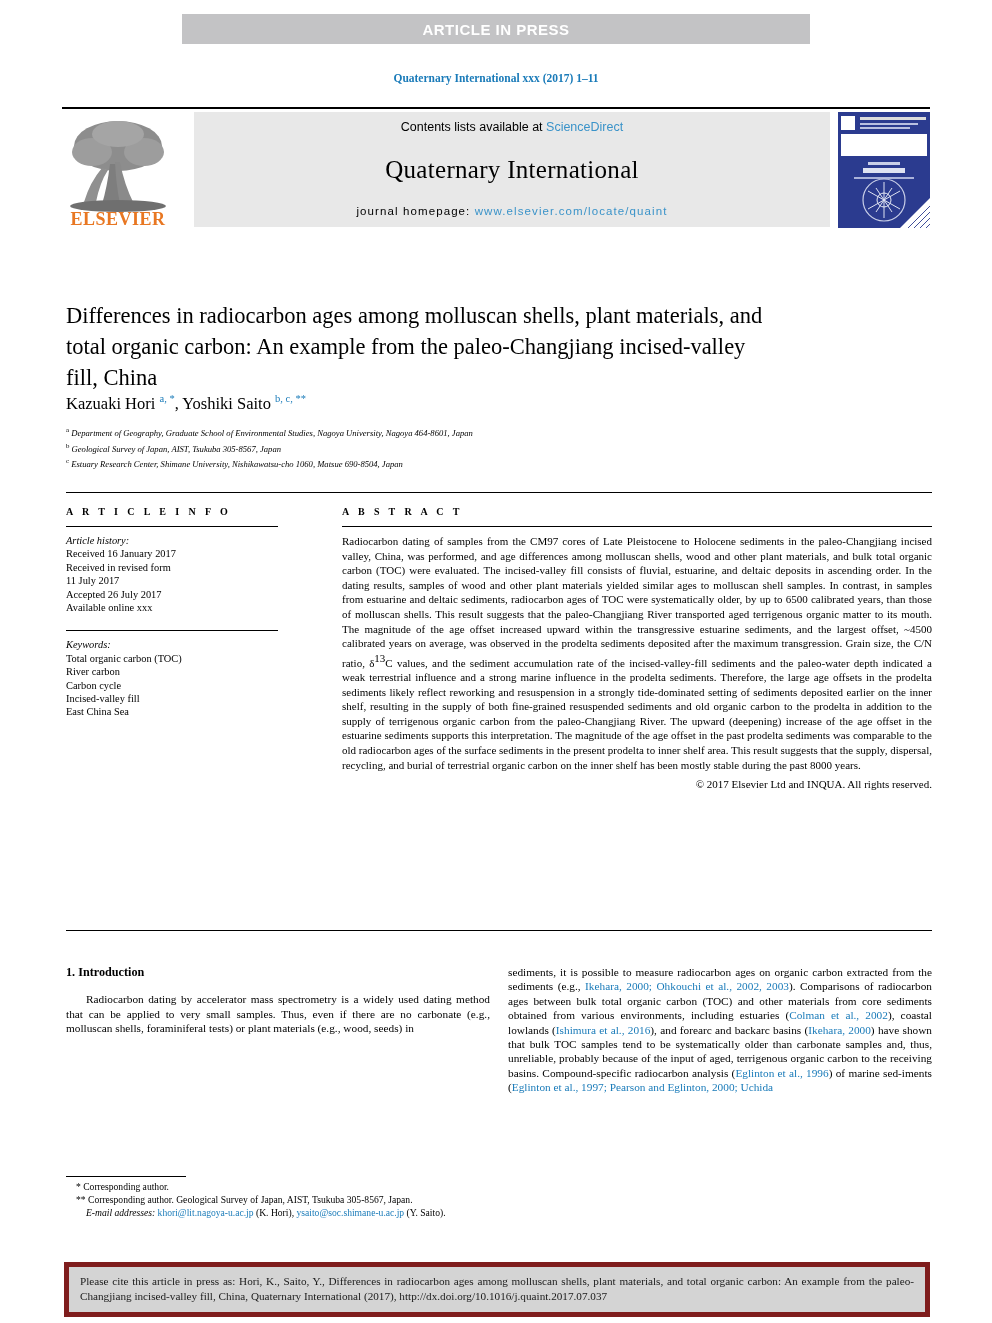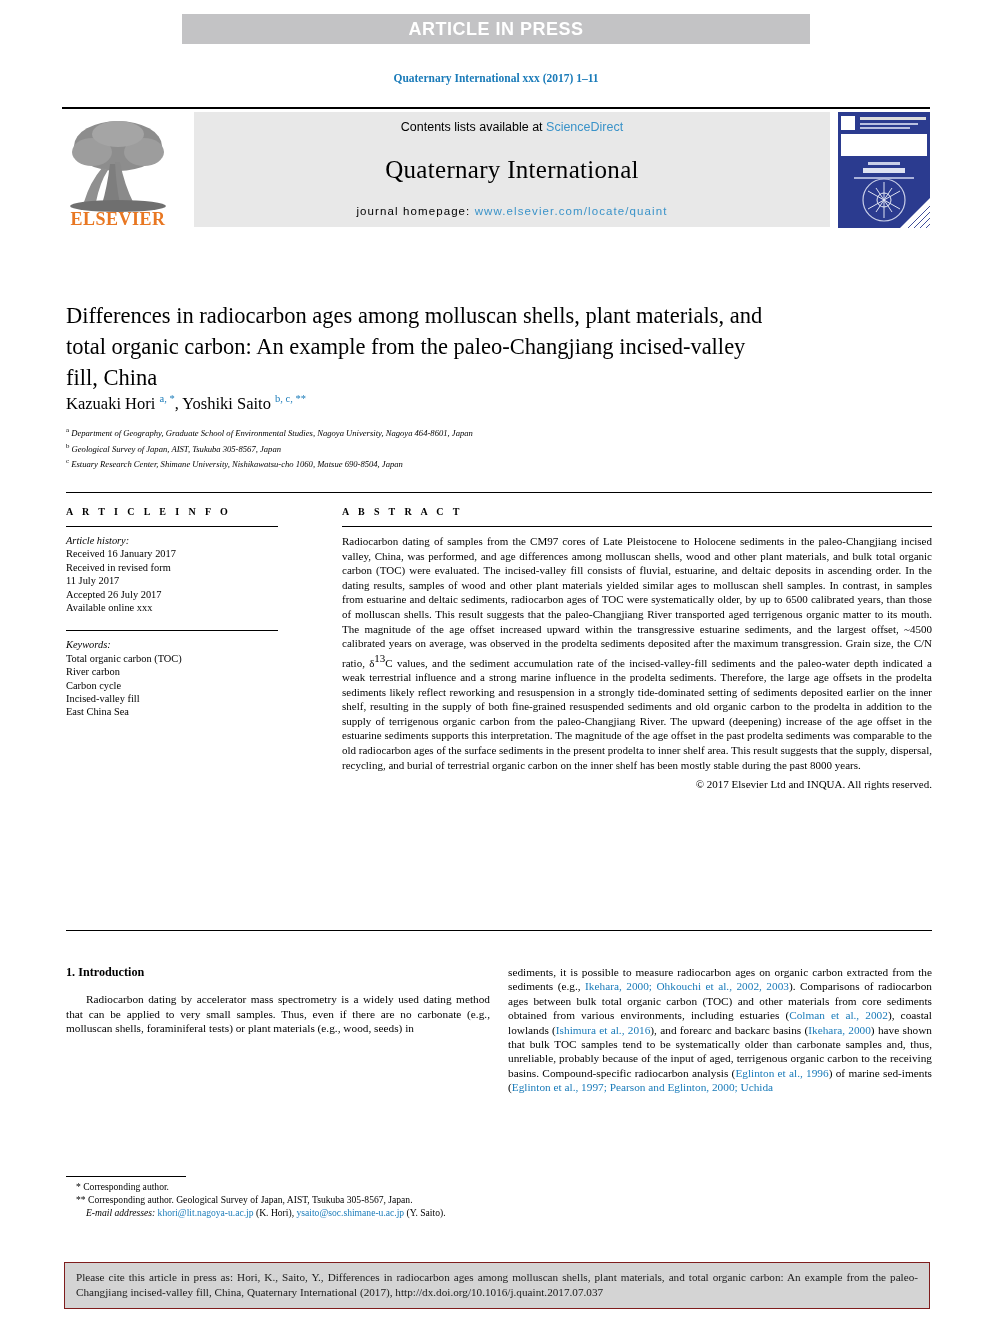--- a/index.html
+++ b/index.html
@@ -24,21 +24,21 @@
     width: 628px;
     height: 30px;
     background: #c3c3c5;
     display: flex;
     align-items: center;
     justify-content: center;
   }
   .aip-bar span {
     font-family: "Liberation Sans", sans-serif;
     font-weight: bold;
-    font-size: 18px;
+    font-size: 15px;
     letter-spacing: 0.5px;
     color: #ffffff;
   }
 
   
   .runhead {
     position: absolute;
     left: 0;
     top: 72px;
     width: 992px;
@@ -268,21 +268,21 @@
     line-height: 13.2px;
   }
   .doi-block .doi { color: #1a7bb9; margin-top: 38px; }
 
   
   .cite-box {
     position: absolute;
     left: 64px;
     top: 1262px;
     width: 866px;
-    border: 1px solid #7f1d1d;
+    border: 5px solid #7f1d1d;
     background: #d4d4d4;
     padding: 7px 11px 8px 11px;
     box-sizing: border-box;
     font-size: 11.2px;
     line-height: 15px;
     text-align: justify;
     color: #1a1a1a;
   }
 </style>
 </head>

